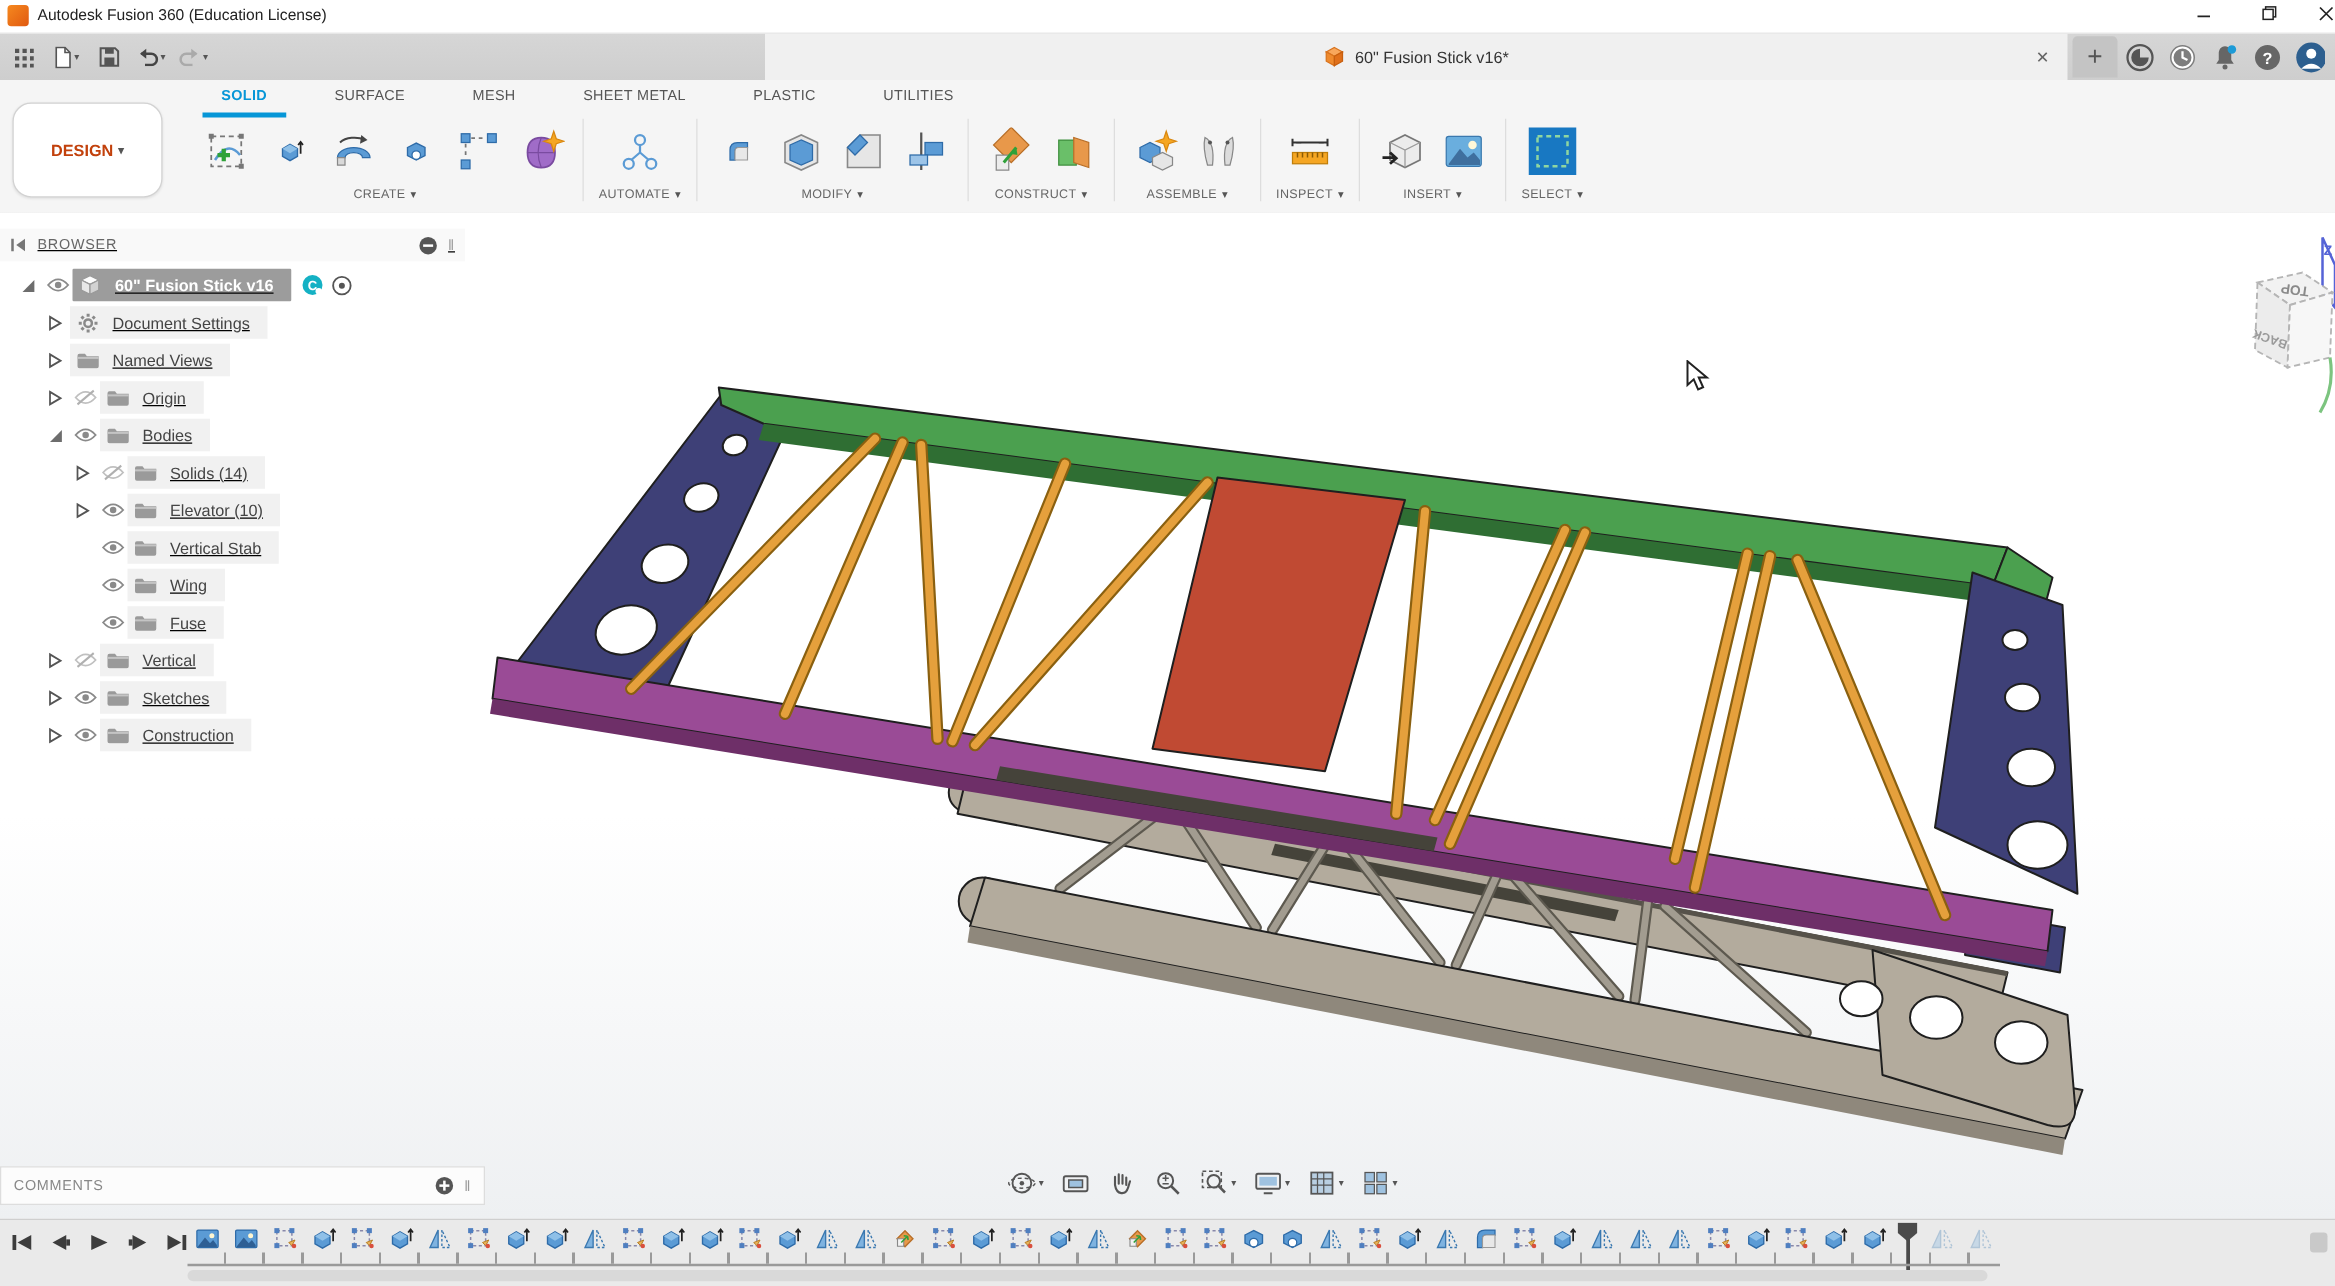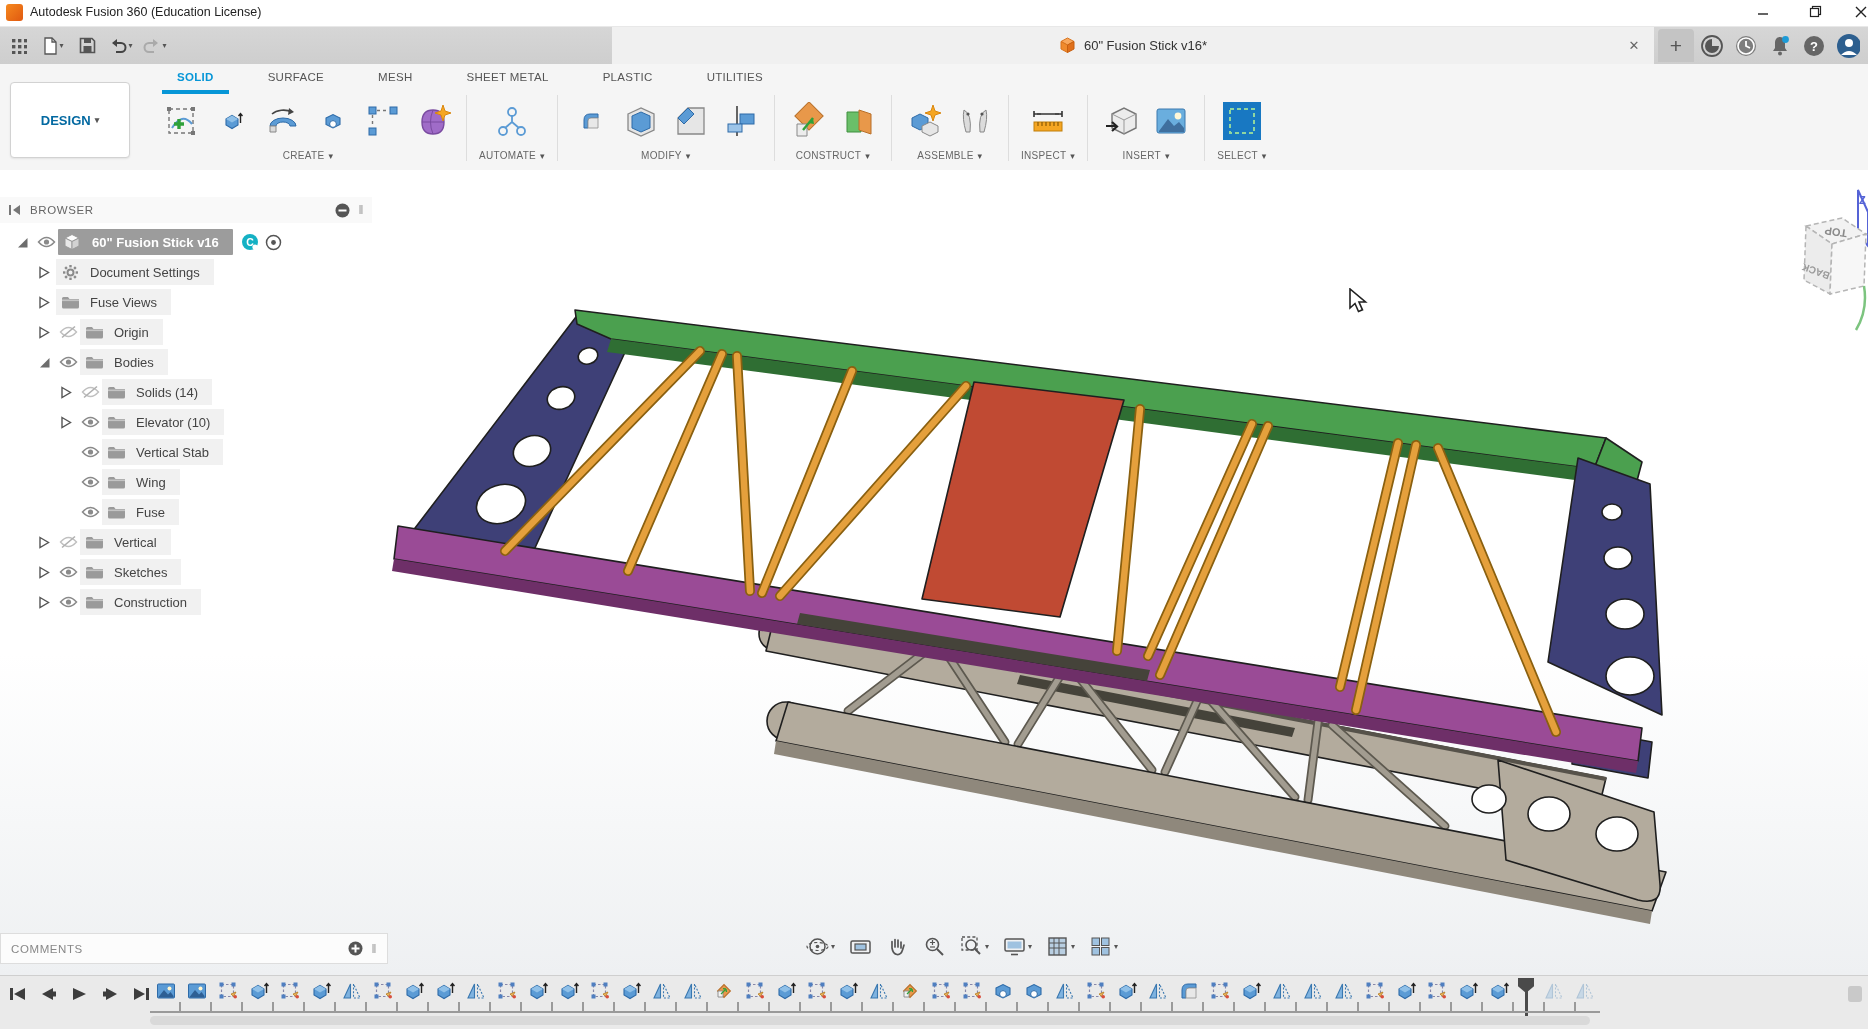--- a/index.html
+++ b/index.html
@@ -21,21 +21,21 @@
     display:flex;align-items:center;justify-content:center;gap:8px;font-size:13px;color:#333;}
   .doc-close{position:absolute;right:10px;top:8px;width:20px;height:20px;color:#666;font-size:13px;
     display:flex;align-items:center;justify-content:center;}
   .newtab{position:absolute;left:1658px;top:2px;width:36px;height:33px;background:#c4c4c4;border-radius:4px 4px 0 0;
     display:flex;align-items:center;justify-content:center;color:#555;font-size:21px;}
   .qat-right{position:absolute;left:1694px;top:0;height:100%;display:flex;align-items:center;gap:10px;padding-left:6px;}
   .circ{width:24px;height:24px;border-radius:50%;display:flex;align-items:center;justify-content:center;position:relative;}
   
   .ribbon{position:absolute;left:0;top:64px;width:100%;height:106px;background:#f5f5f5;border-bottom:1px solid #d8d8d8;}
   .design-btn{position:absolute;left:10px;top:18px;width:118px;height:74px;background:#fff;border:1px solid #d2d2d2;
-    border-radius:4px;display:flex;align-items:center;justify-content:center;font-size:13px;font-weight:bold;color:#0369a1;
+    border-radius:15px;display:flex;align-items:center;justify-content:center;font-size:13px;font-weight:bold;color:#c2410c;
     box-shadow:0 1px 2px rgba(0,0,0,.08);}
   .caret::after{content:"▾";font-size:9px;color:#555;margin-left:4px;}
   .rtabs{position:absolute;left:150px;top:0;display:flex;height:26px;align-items:center;}
   .rtab{padding:0 27px;font-size:11.5px;color:#555;letter-spacing:.3px;position:relative;height:100%;
     display:flex;align-items:center;}
   .rtab.active{color:var(--accent-blue);font-weight:bold;}
   .rtab.active::after{content:"";position:absolute;left:12px;right:12px;bottom:-4px;height:4px;background:var(--accent-blue);}
   .rgroups{position:absolute;left:150px;top:31px;display:flex;}
   .rgroup{display:flex;flex-direction:column;align-items:center;padding:0 12px;border-right:1px solid #ddd;}
   .rgroup:last-child{border-right:none;}
@@ -54,21 +54,21 @@
   .hole{fill:#fff;}
   .o-out{stroke:var(--model-orange-dark);stroke-width:10;stroke-linecap:round;}
   .o-in{stroke:var(--model-orange);stroke-width:6.5;stroke-linecap:round;}
   .g-out{stroke:#5d594f;stroke-width:9;stroke-linecap:round;}
   .g-in{stroke:var(--model-stick-gray);stroke-width:5.5;stroke-linecap:round;}
   
   .viewcube{position:absolute;left:1796px;top:12px;}
   
   .pointer{position:absolute;left:1348px;top:118px;z-index:99;}
   
-  .browser{position:absolute;left:0;top:27px;width:372px;}
+  .browser{position:absolute;left:0;top:13px;width:372px;text-decoration:underline;}
   .b-head{height:26px;display:flex;align-items:center;padding:0 8px;color:#666;font-size:11.5px;
     letter-spacing:.6px;background:rgba(248,248,248,.85);}
   .b-head .grow{flex:1}
   .b-grip{color:#999;font-size:12px;margin-left:8px;}
   .b-rows{margin-top:4px;}
   .b-row{height:30px;display:flex;align-items:center;font-size:13px;color:#444;}
   .b-cell{width:24px;display:flex;align-items:center;justify-content:center;flex:none;}
   .b-bg{display:flex;align-items:center;background:rgba(240,240,240,.9);height:26px;padding:0 14px 0 2px;gap:8px;}
   .b-row.sel .b-bg{background:var(--selection-gray);color:#fff;font-weight:bold;border-radius:1px;}
   .b-badges{display:flex;align-items:center;gap:6px;margin-left:8px;}
@@ -576,21 +576,21 @@
                 <path d="M2 1.5 L10.5 6.5 L2 11.5 Z" fill="#fff" stroke="#555" stroke-width="1.4"></path>
               </svg>
             </span>
             <span class="b-bg">
               <span class="b-cell">
                 <svg width="19" height="14">
                   <path d="M1 3.5 Q1 2 2.5 2 H7 L8.5 4 H18 V12 Q18 13.5 16.5 13.5 H2.5 Q1 13.5 1 12 Z" fill="#9a9a9a"></path>
                   <rect x="1" y="4.5" width="17" height="1.6" fill="#c4c4c4"></rect>
                 </svg>
               </span>
-              <span>Fuse Views</span>
+              <span>Named Views</span>
             </span>
           </div>
           <div class="b-row">
             <span style="width:32px;flex:none"></span>
             <span class="b-cell">
               <svg width="12" height="13">
                 <path d="M2 1.5 L10.5 6.5 L2 11.5 Z" fill="#fff" stroke="#555" stroke-width="1.4"></path>
               </svg>
             </span>
             <span class="b-cell">

